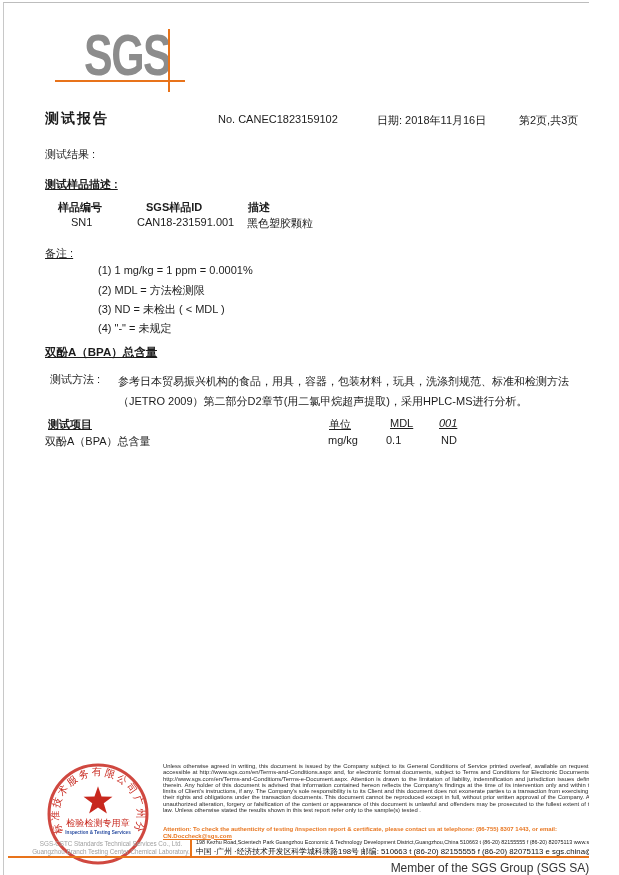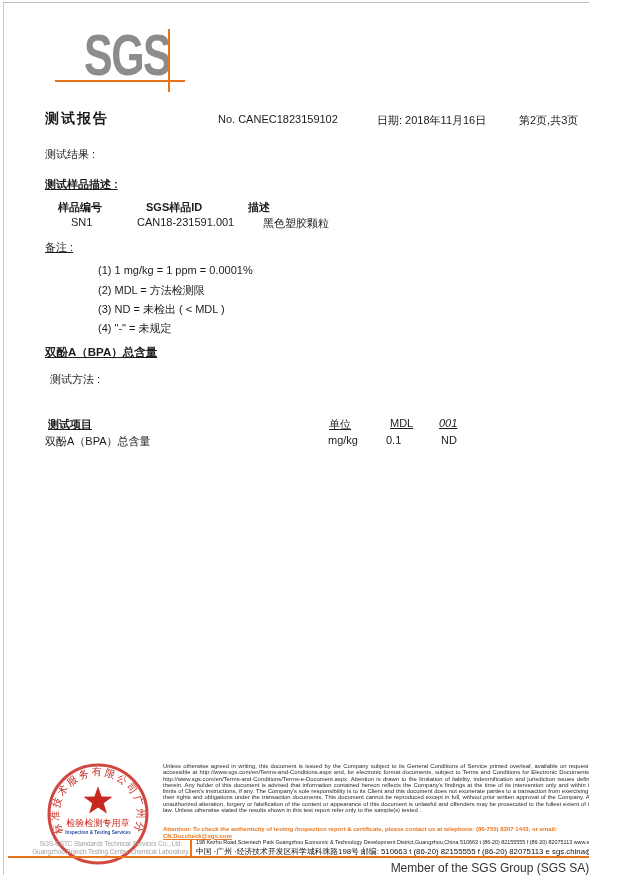--- a/index.html
+++ b/index.html
@@ -34,23 +34,23 @@
   .ital { font-style:italic; }
 
   .lbl-results { left:45px; top:147px; }
   .lbl-sample  { left:45px; top:177px; }
 
   .smp-h0 { left:58px;  top:200px; }
   .smp-h1 { left:146px; top:200px; }
   .smp-h2 { left:248px; top:200px; }
   .smp-v0 { left:71px;  top:216px; }
   .smp-v1 { left:137px; top:216px; }
-  .smp-v2 { left:263px; top:216px; }
+  .smp-v2 { left:247px; top:216px; }
 
-  .lbl-remarks { left:45px; top:240px;text-decoration:underline; }
+  .lbl-remarks { left:45px; top:246px;text-decoration:underline; }
   .rmk0 { left:98px; top:264px; }
   .rmk1 { left:98px; top:283px; }
   .rmk2 { left:98px; top:302px; }
   .rmk3 { left:98px; top:321px; }
 
   .bpa-heading { left:45px; top:345px; font-size:11.5px; }
   .lbl-method  { left:50px; top:372px; }
   .method-text { left:118px; top:371px; width:462px; line-height:20px; }
 
   .res-h0 { left:48px;  top:417px; }
@@ -102,20 +102,21 @@
   <div class="abs t11 smp-v2">黑色塑胶颗粒</div>
 
   <div class="abs t11 lbl-remarks">备注 :</div>
   <div class="abs t11 rmk0">(1) 1 mg/kg = 1 ppm = 0.0001%</div>
   <div class="abs t11 rmk1">(2) MDL = 方法检测限</div>
   <div class="abs t11 rmk2">(3) ND = 未检出 ( &lt; MDL )</div>
   <div class="abs t11 rmk3">(4) "-" = 未规定</div>
 
   <div class="abs bold und bpa-heading">双酚A（BPA）总含量</div>
   <div class="abs t11 lbl-method">测试方法 :</div>
+  <div class="abs t11 method-text">参考日本贸易振兴机构的食品，用具，容器，包装材料，玩具，洗涤剂规范、标准和检测方法（JETRO 2009）第二部分D2章节(用二氯甲烷超声提取)，采用HPLC-MS进行分析。</div>
 
   <div class="abs t11 bold und res-h0">测试项目</div>
   <div class="abs t11 und res-h1">单位</div>
   <div class="abs t11 und res-h2">MDL</div>
   <div class="abs t11 und ital res-h3">001</div>
   <div class="abs t11 res-v0">双酚A（BPA）总含量</div>
   <div class="abs t11 res-v1">mg/kg</div>
   <div class="abs t11 res-v2">0.1</div>
   <div class="abs t11 res-v3">ND</div>
 

